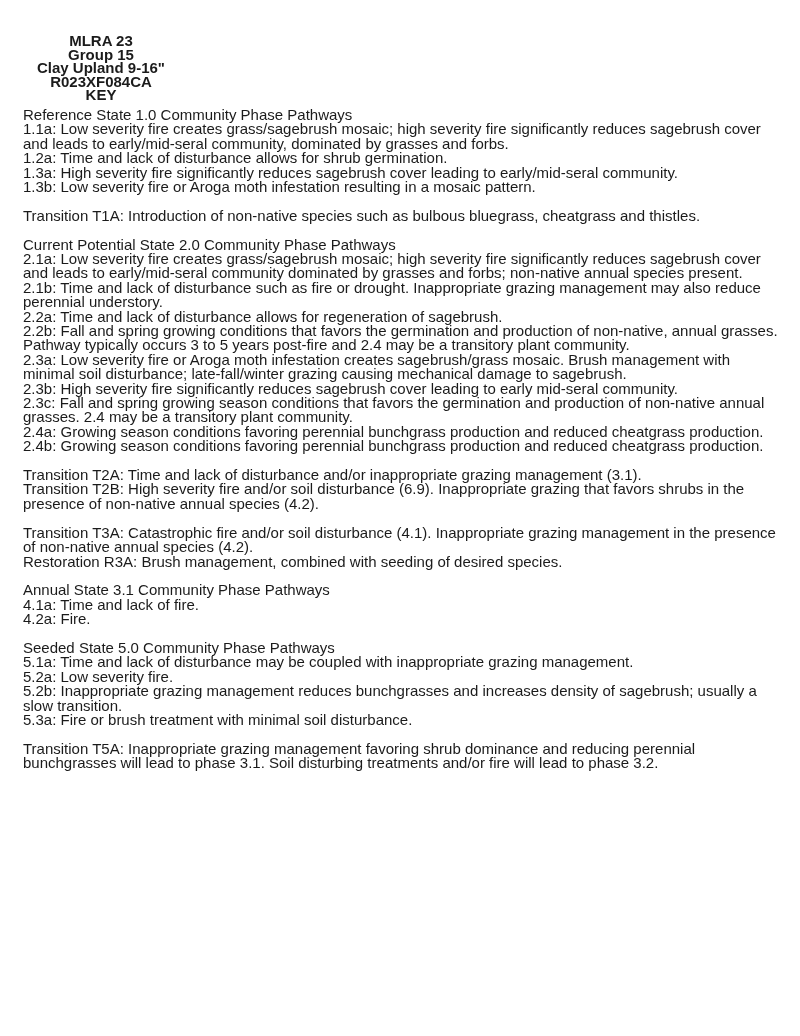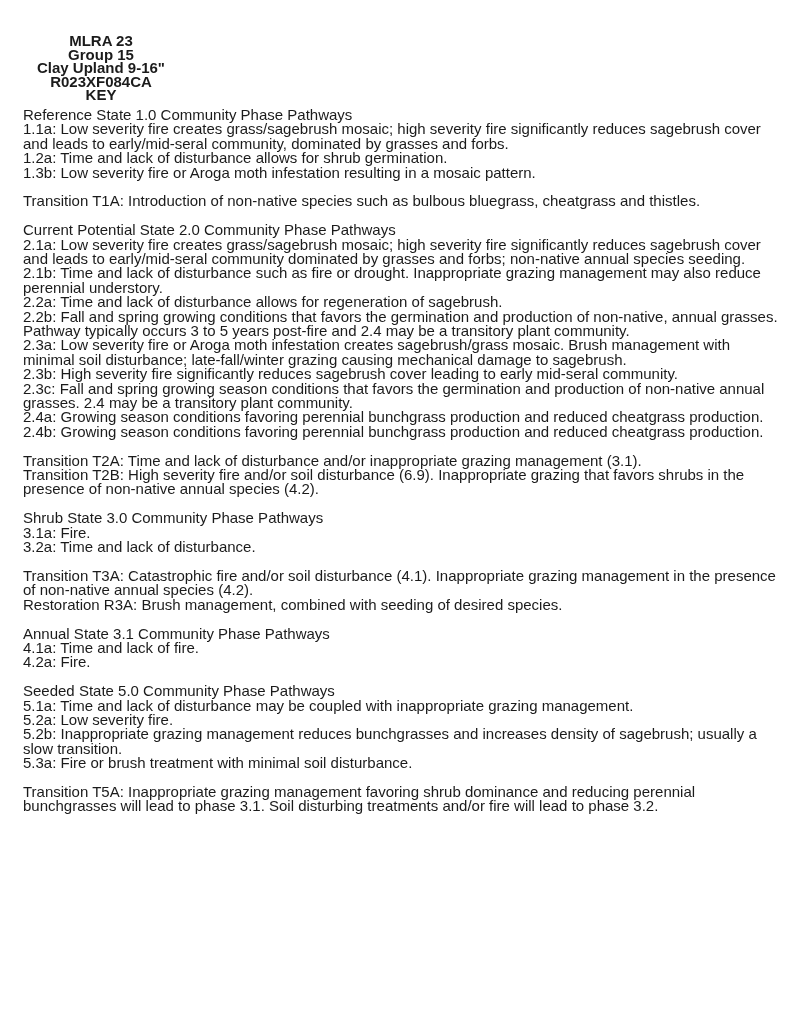--- a/index.html
+++ b/index.html
@@ -54,50 +54,46 @@
       <div>Group 15</div>
       <div>Clay Upland 9-16"</div>
       <div>R023XF084CA</div>
       <div>KEY</div>
     </div>
 
     <div class="section">
       <p>Reference State 1.0 Community Phase Pathways</p>
       <p>1.1a: Low severity fire creates grass/sagebrush mosaic; high severity fire significantly reduces sagebrush cover and leads to early/mid-seral community, dominated by grasses and forbs.</p>
       <p>1.2a: Time and lack of disturbance allows for shrub germination.</p>
+      <p>1.3a: High severity fire significantly reduces sagebrush cover leading to early/mid-seral community.</p>
       <p>1.3b: Low severity fire or Aroga moth infestation resulting in a mosaic pattern.</p>
     </div>
 
     <div class="section">
       <p>Transition T1A: Introduction of non-native species such as bulbous bluegrass, cheatgrass and thistles.</p>
     </div>
 
     <div class="section">
       <p>Current Potential State 2.0 Community Phase Pathways</p>
-      <p>2.1a: Low severity fire creates grass/sagebrush mosaic; high severity fire significantly reduces sagebrush cover and leads to early/mid-seral community dominated by grasses and forbs; non-native annual species seeding.</p>
+      <p>2.1a: Low severity fire creates grass/sagebrush mosaic; high severity fire significantly reduces sagebrush cover and leads to early/mid-seral community dominated by grasses and forbs; non-native annual species present.</p>
       <p>2.1b: Time and lack of disturbance such as fire or drought. Inappropriate grazing management may also reduce perennial understory.</p>
       <p>2.2a: Time and lack of disturbance allows for regeneration of sagebrush.</p>
       <p>2.2b: Fall and spring growing conditions that favors the germination and production of non-native, annual grasses. Pathway typically occurs 3 to 5 years post-fire and 2.4 may be a transitory plant community.</p>
       <p>2.3a: Low severity fire or Aroga moth infestation creates sagebrush/grass mosaic. Brush management with minimal soil disturbance; late-fall/winter grazing causing mechanical damage to sagebrush.</p>
       <p>2.3b: High severity fire significantly reduces sagebrush cover leading to early mid-seral community.</p>
       <p>2.3c: Fall and spring growing season conditions that favors the germination and production of non-native annual grasses. 2.4 may be a transitory plant community.</p>
       <p>2.4a: Growing season conditions favoring perennial bunchgrass production and reduced cheatgrass production.</p>
       <p>2.4b: Growing season conditions favoring perennial bunchgrass production and reduced cheatgrass production.</p>
     </div>
 
     <div class="section">
       <p>Transition T2A: Time and lack of disturbance and/or inappropriate grazing management (3.1).</p>
       <p>Transition T2B: High severity fire and/or soil disturbance (6.9). Inappropriate grazing that favors shrubs in the presence of non-native annual species (4.2).</p>
     </div>
 
-    <div class="section">
-      <p>Shrub State 3.0 Community Phase Pathways</p>
-      <p>3.1a: Fire.</p>
-      <p>3.2a: Time and lack of disturbance.</p>
-    </div>
 
     <div class="section">
       <p>Transition T3A: Catastrophic fire and/or soil disturbance (4.1). Inappropriate grazing management in the presence of non-native annual species (4.2).</p>
       <p>Restoration R3A: Brush management, combined with seeding of desired species.</p>
     </div>
 
     <div class="section">
       <p>Annual State 3.1 Community Phase Pathways</p>
       <p>4.1a: Time and lack of fire.</p>
       <p>4.2a: Fire.</p>

